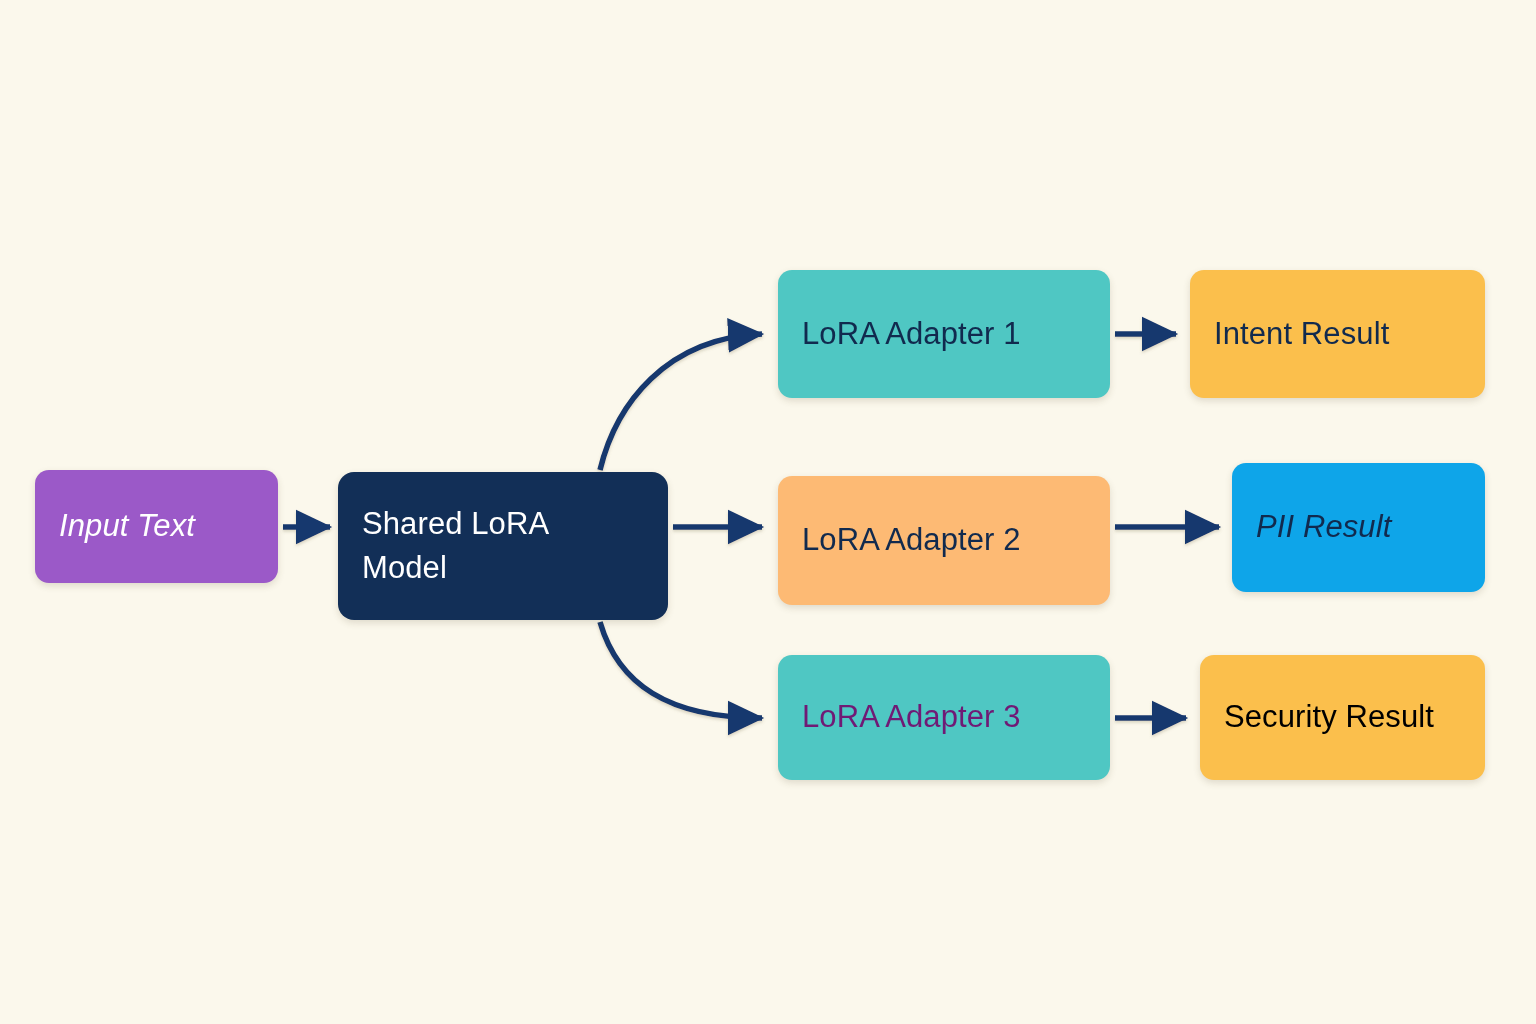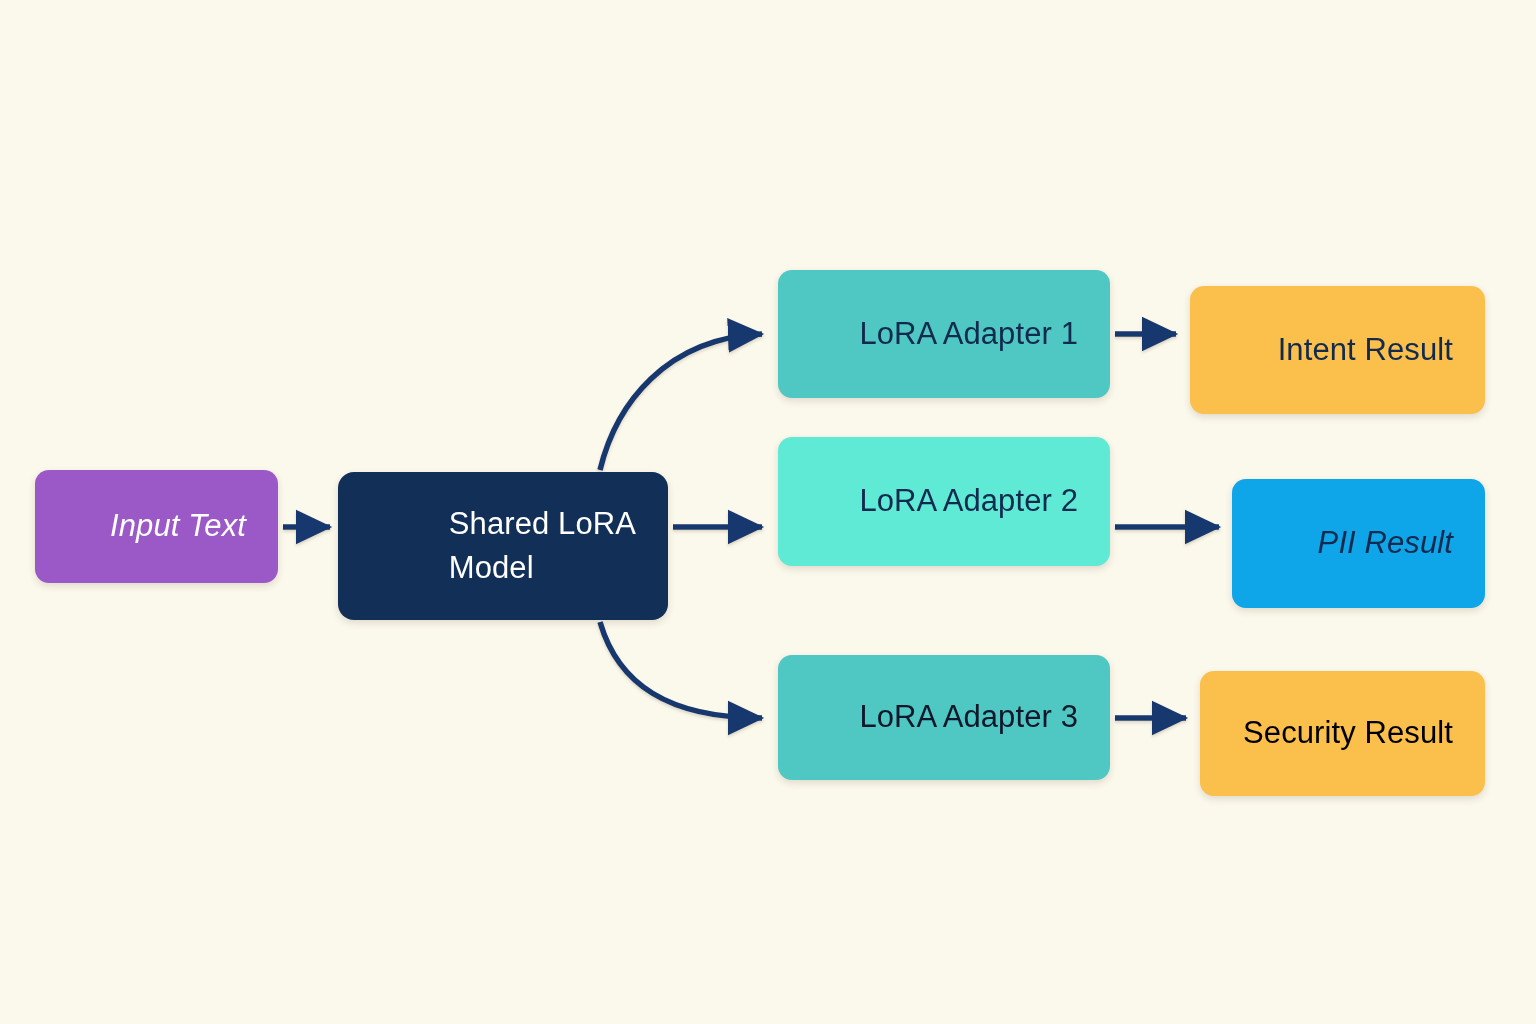--- a/index.html
+++ b/index.html
@@ -22,23 +22,22 @@
     width: 1536px;
     height: 1024px;
     pointer-events: none;
   }
   .node {
     position: absolute;
     box-sizing: border-box;
     display: flex;
     align-items: center;
     border-radius: 14px;
-    padding: 0 32px;
+    padding: 0 24px;
     box-shadow: 0 3px 7px rgba(80, 70, 40, 0.16);
-    justify-content: flex-end;
   }
   .node-label {
     font-size: 31px;
     font-weight: 500;
     letter-spacing: 0.1px;
     line-height: 1.42;
     white-space: pre-line;
   }
   .node.input-node {
     background: #9B59C8;
@@ -54,21 +53,20 @@
     color: #FFFFFF;
   }
   .node.adapter-node {
     background: #4FC7C3;
   }
   .node.adapter-node .node-label {
     color: #112A4E;
   }
   .node.result-node {
     background: #FBBF4C;
-    margin-top: 16px;
   }
   .node.result-node .node-label {
     color: #112A4E;
   }
 </style>
 </head>
 <body>
 
 <div id="canvas" style="background: rgb(251, 248, 236);">
 
@@ -99,26 +97,26 @@
 
   <div class="node base-node" id="node-shared-base-model" style="left: 338px; top: 472px; width: 330px; height: 148px; background: rgb(18, 47, 87);">
     <span class="node-label" style="color: rgb(255, 255, 255);">Shared LoRA
 Model</span>
   </div>
 
   <div class="node adapter-node" id="node-lora-adapter-1" style="left: 778px; top: 270px; width: 332px; height: 128px; background: rgb(79, 199, 195);">
     <span class="node-label" style="color: rgb(17, 42, 78);">LoRA Adapter 1</span>
   </div>
 
-  <div class="node adapter-node" id="node-lora-adapter-2" style="left: 778px; top: 437px; width: 332px; height: 129px; background: #5eead4;">
+  <div class="node adapter-node" id="node-lora-adapter-2" style="left: 778px; top: 476px; width: 332px; height: 129px; background: #fdba74;">
     <span class="node-label" style="color: rgb(17, 42, 78);">LoRA Adapter 2</span>
   </div>
 
   <div class="node adapter-node" id="node-lora-adapter-3" style="left: 778px; top: 655px; width: 332px; height: 125px; background: rgb(79, 199, 195);">
-    <span class="node-label" style="color: #0f172a; margin-left: 19px;">LoRA Adapter 3</span>
+    <span class="node-label" style="color: #701a75;">LoRA Adapter 3</span>
   </div>
 
   <div class="node result-node" id="node-intent-result" style="left: 1190px; top: 270px; width: 295px; height: 128px; background: rgb(251, 191, 76);">
     <span class="node-label" style="color: rgb(17, 42, 78);">Intent Result</span>
   </div>
 
   <div class="node result-node" id="node-pii-result" style="left: 1232px; top: 463px; width: 253px; height: 129px; background: #0ea5e9; font-style: italic;">
     <span class="node-label" style="color: rgb(17, 42, 78);">PII Result</span>
   </div>
 

